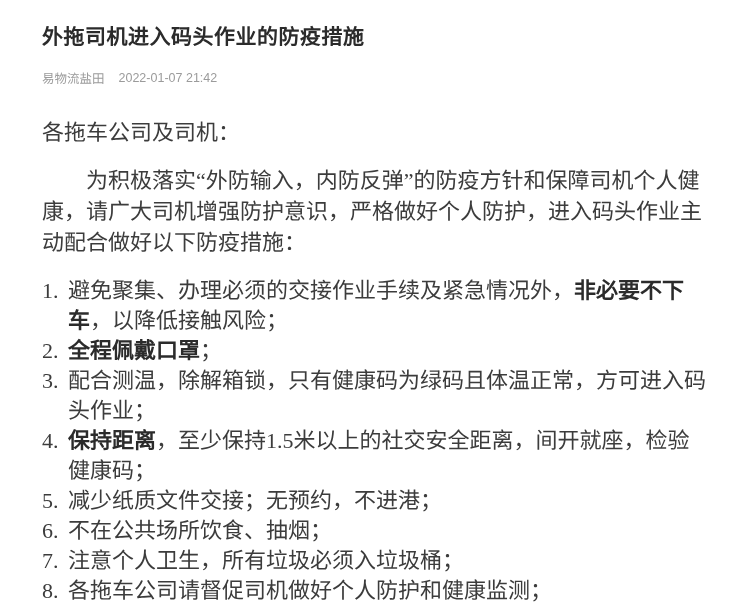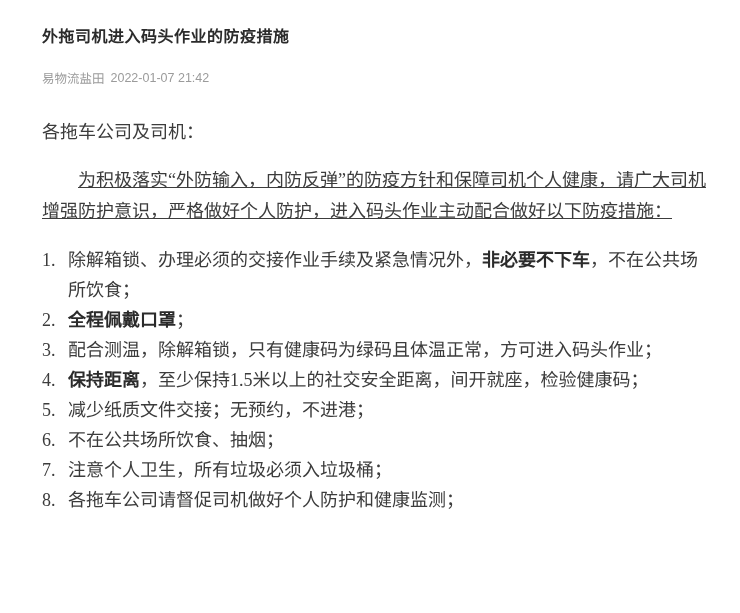--- a/index.html
+++ b/index.html
@@ -18,51 +18,50 @@
     width: 740px;
     height: 613px;
     box-sizing: border-box;
     padding: 18px 30px 0 42px;
     position: relative;
     background: #ffffff;
   }
   .title {
     font-family: "Liberation Sans", "DejaVu Sans", sans-serif;
     font-weight: bold;
-    font-size: 16px;
+    font-size: 21px;
     line-height: 30px;
     color: #2b2b2b;
     letter-spacing: 0.5px;
     margin: 4px 0 0 0;
   }
   .meta {
     margin-top: 16px;
     font-family: "Liberation Sans", "DejaVu Sans", sans-serif;
     font-size: 12.5px;
     color: #9b9b9b;
     display: flex;
     align-items: center;
-    gap: 6px;
+    gap: 14px;
   }
   .meta .author { color: #9b9b9b; }
   .meta .date { color: #9b9b9b; text-align: right; }
 
   .body {
     margin-top: 30px;
-    font-size: 18px;
+    font-size: 22px;
     line-height: 31px;
     color: #3c3c3c;
   }
   .para {
     margin: 0 0 0 0;
   }
   .para.indent {
     text-indent: 2em;
     margin-top: 17px;
-    text-decoration: underline;
   }
   .salutation {
     margin-bottom: 0;
   }
   .list {
     margin: 18px 0 0 0;
     padding: 0;
     list-style: none;
   }
   .list li {
@@ -103,21 +102,21 @@
 
   <div class="body">
 
     <p class="para salutation">各拖车公司及司机：</p>
 
     <p class="para indent">为积极落实“外防输入，内防反弹”的防疫方针和保障司机个人健康，请广大司机增强防护意识，严格做好个人防护，进入码头作业主动配合做好以下防疫措施：</p>
 
     <ul class="list">
       <li>
         <span class="num">1.</span>
-        <span class="txt"><span>除解箱锁、办理必须的交接作业手续及紧急情况外，</span><b>非必要不下车</b><span>，不在公共场所饮食；</span></span>
+        <span class="txt"><span>避免聚集、办理必须的交接作业手续及紧急情况外，</span><b>非必要不下车</b><span>，以降低接触风险；</span></span>
       </li>
       <li>
         <span class="num">2.</span>
         <span class="txt"><span></span><b>全程佩戴口罩</b><span>；</span></span>
       </li>
       <li>
         <span class="num">3.</span>
         <span class="txt"><span>配合测温，除解箱锁，只有健康码为绿码且体温正常，方可进入码头作业；</span><b></b><span></span></span>
       </li>
       <li>

